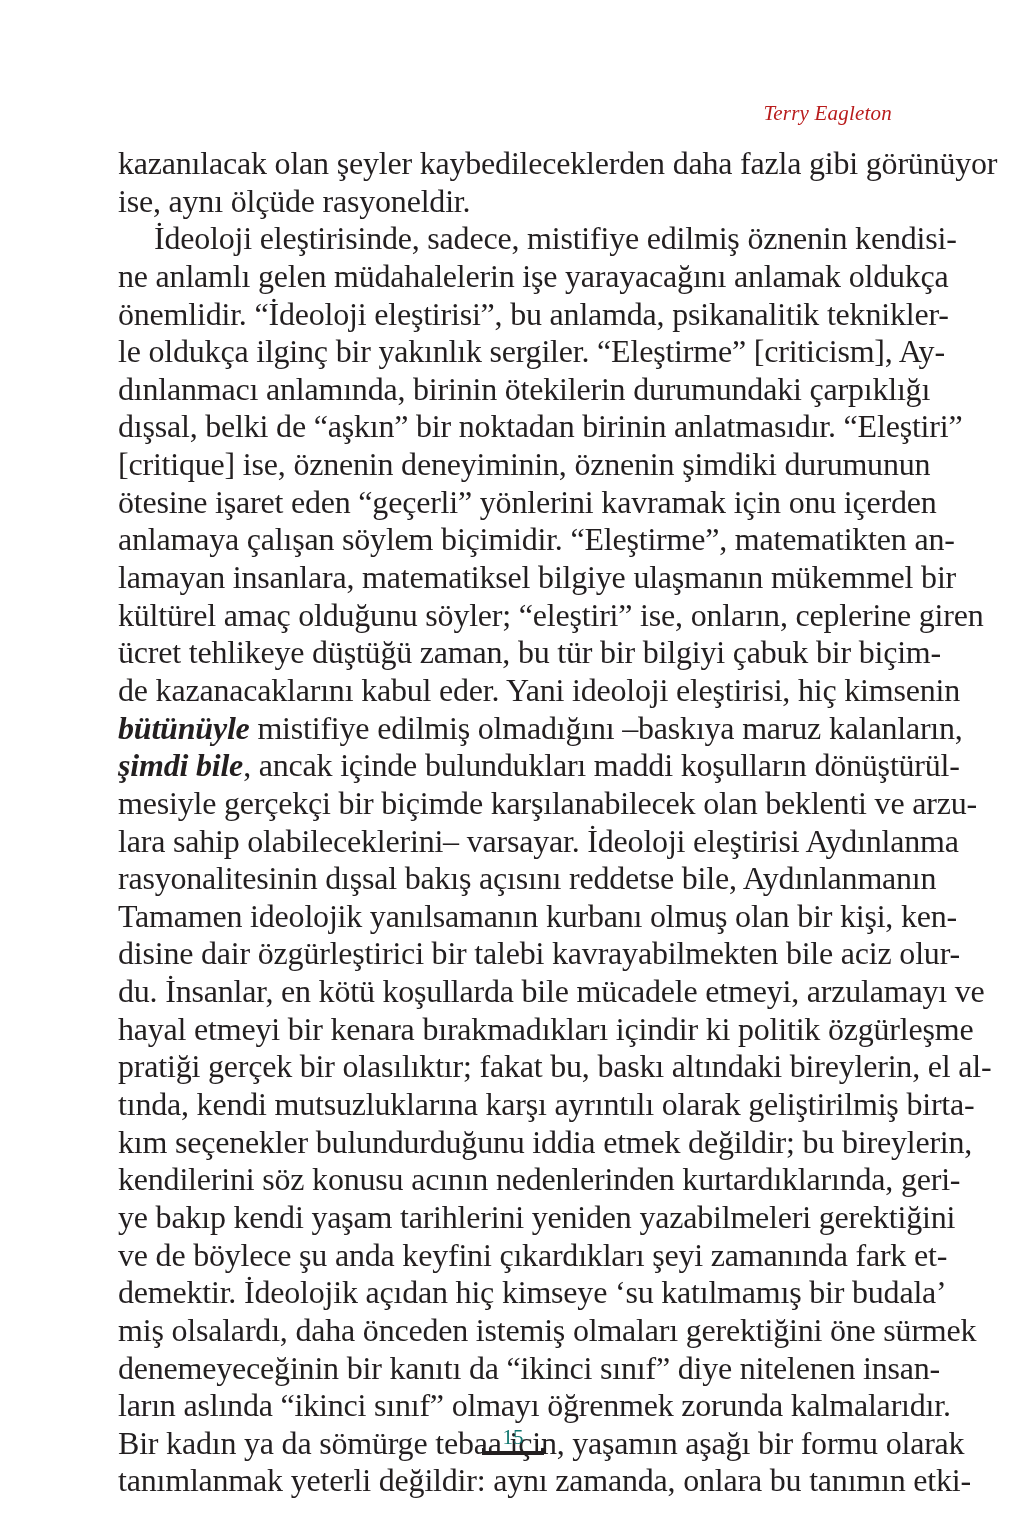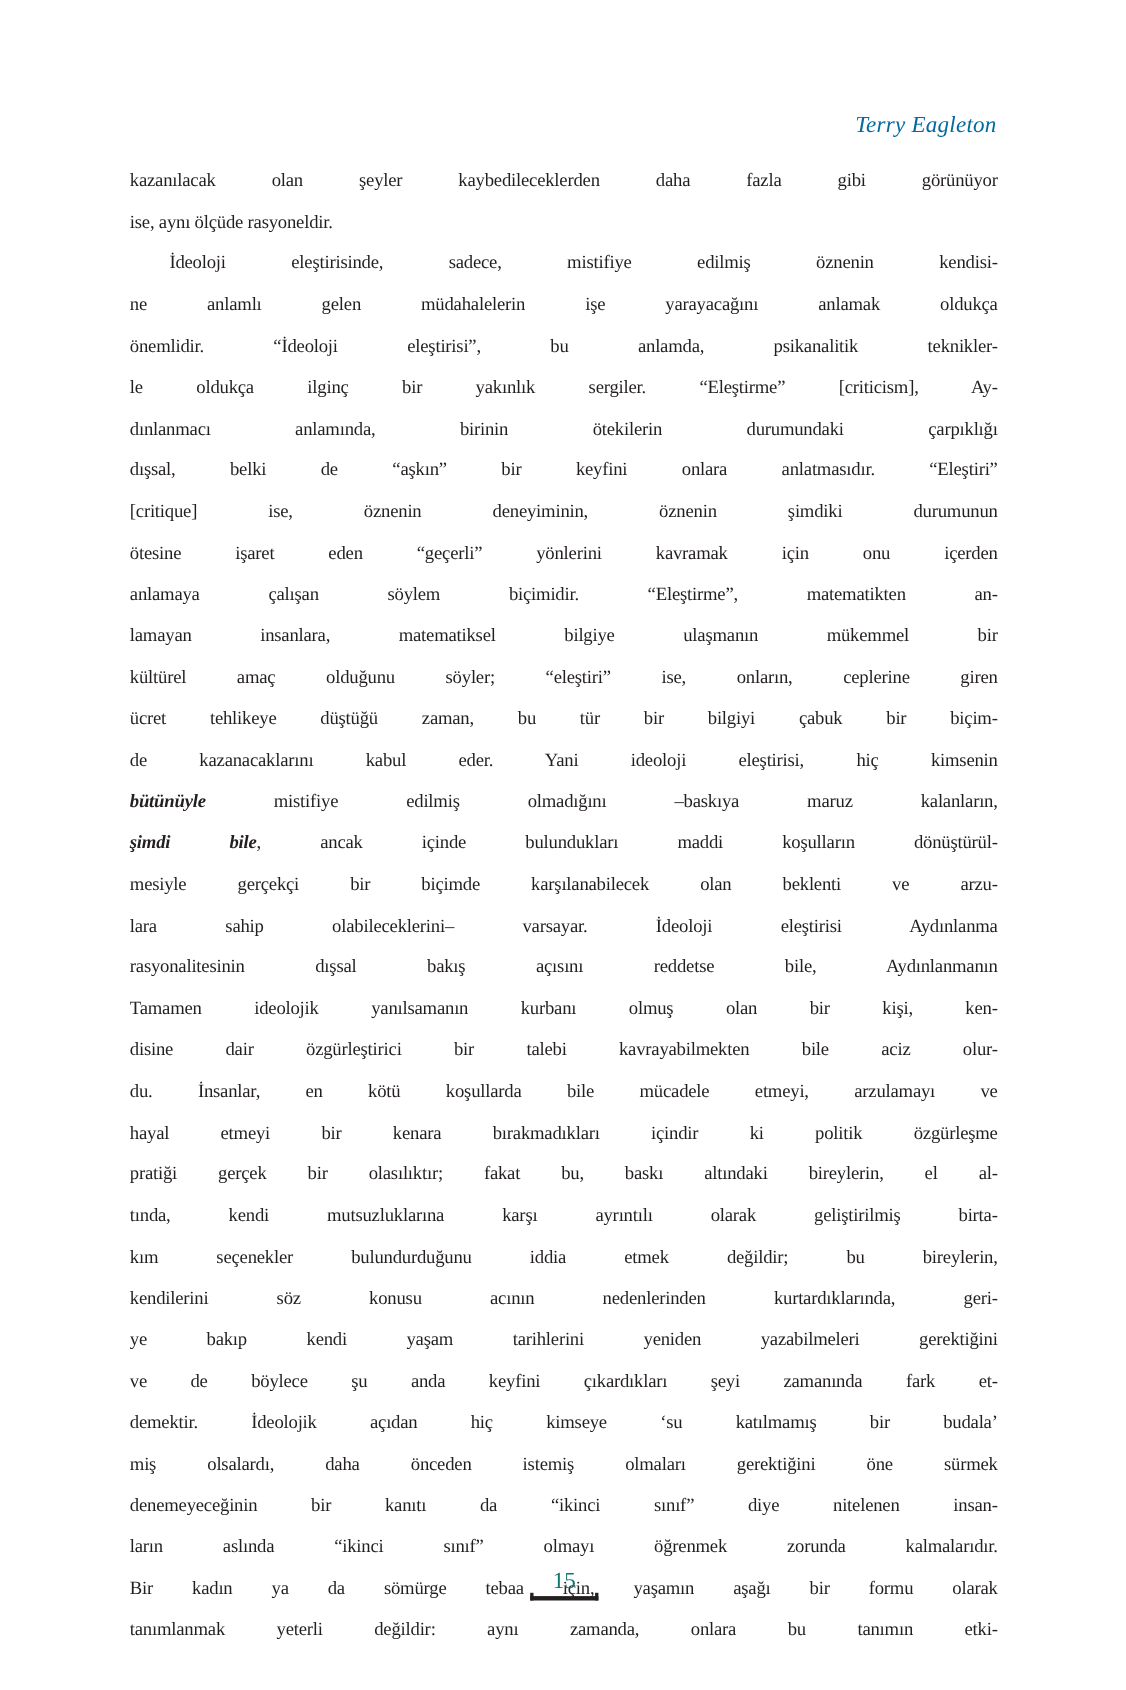--- a/index.html
+++ b/index.html
@@ -11,38 +11,38 @@
     width: 1024px;
     height: 1536px;
     position: relative;
     overflow: hidden;
     color: #231f20;
     font-family: "Liberation Serif", "DejaVu Serif", serif;
   }
   .running-head {
     position: absolute;
     top: 101px;
-    right: 118px;
+    right: 132px;
     font-style: italic;
     font-size: 21px;
     line-height: 24px;
-    color: #0369a1;
+    color: #b91c1c;
     letter-spacing: 0.2px;
   }
   .text-block {
     position: absolute;
     left: 118px;
     top: 145px;
     width: 789px;
   }
   .line {
     display: block;
     height: 37.65px;
     line-height: 37.65px;
-    font-size: 17px;
+    font-size: 32px;
     white-space: nowrap;
     text-align: justify;
     text-align-last: justify;
     letter-spacing: -0.2px;
   }
   .line.last {
     text-align-last: left;
   }
   .line.indent {
     padding-left: 36px;
@@ -89,21 +89,21 @@
 <div class="running-head">Terry Eagleton</div>
 
 <div class="text-block">
   <span class="line">kazanılacak olan şeyler kaybedileceklerden daha fazla gibi görünüyor</span>
   <span class="line last">ise, aynı ölçüde rasyoneldir.</span>
   <span class="line indent">İdeoloji eleştirisinde, sadece, mistifiye edilmiş öznenin kendisi-</span>
   <span class="line">ne anlamlı gelen müdahalelerin işe yarayacağını anlamak oldukça</span>
   <span class="line">önemlidir. “İdeoloji eleştirisi”, bu anlamda, psikanalitik teknikler-</span>
   <span class="line">le oldukça ilginç bir yakınlık sergiler. “Eleştirme” [criticism], Ay-</span>
   <span class="line">dınlanmacı anlamında, birinin ötekilerin durumundaki çarpıklığı</span>
-  <span class="line">dışsal, belki de “aşkın” bir keyfini onlara anlatmasıdır. “Eleştiri”</span>
+  <span class="line">dışsal, belki de “aşkın” bir noktadan birinin anlatmasıdır. “Eleştiri”</span>
   <span class="line">[critique] ise, öznenin deneyiminin, öznenin şimdiki durumunun</span>
   <span class="line">ötesine işaret eden “geçerli” yönlerini kavramak için onu içerden</span>
   <span class="line">anlamaya çalışan söylem biçimidir. “Eleştirme”, matematikten an-</span>
   <span class="line">lamayan insanlara, matematiksel bilgiye ulaşmanın mükemmel bir</span>
   <span class="line">kültürel amaç olduğunu söyler; “eleştiri” ise, onların, ceplerine giren</span>
   <span class="line">ücret tehlikeye düştüğü zaman, bu tür bir bilgiyi çabuk bir biçim-</span>
   <span class="line">de kazanacaklarını kabul eder. Yani ideoloji eleştirisi, hiç kimsenin</span>
   <span class="line"><i>bütünüyle</i><span> mistifiye edilmiş olmadığını –baskıya maruz kalanların,</span></span>
   <span class="line"><i>şimdi bile</i><span>, ancak içinde bulundukları maddi koşulların dönüştürül-</span></span>
   <span class="line">mesiyle gerçekçi bir biçimde karşılanabilecek olan beklenti ve arzu-</span>

